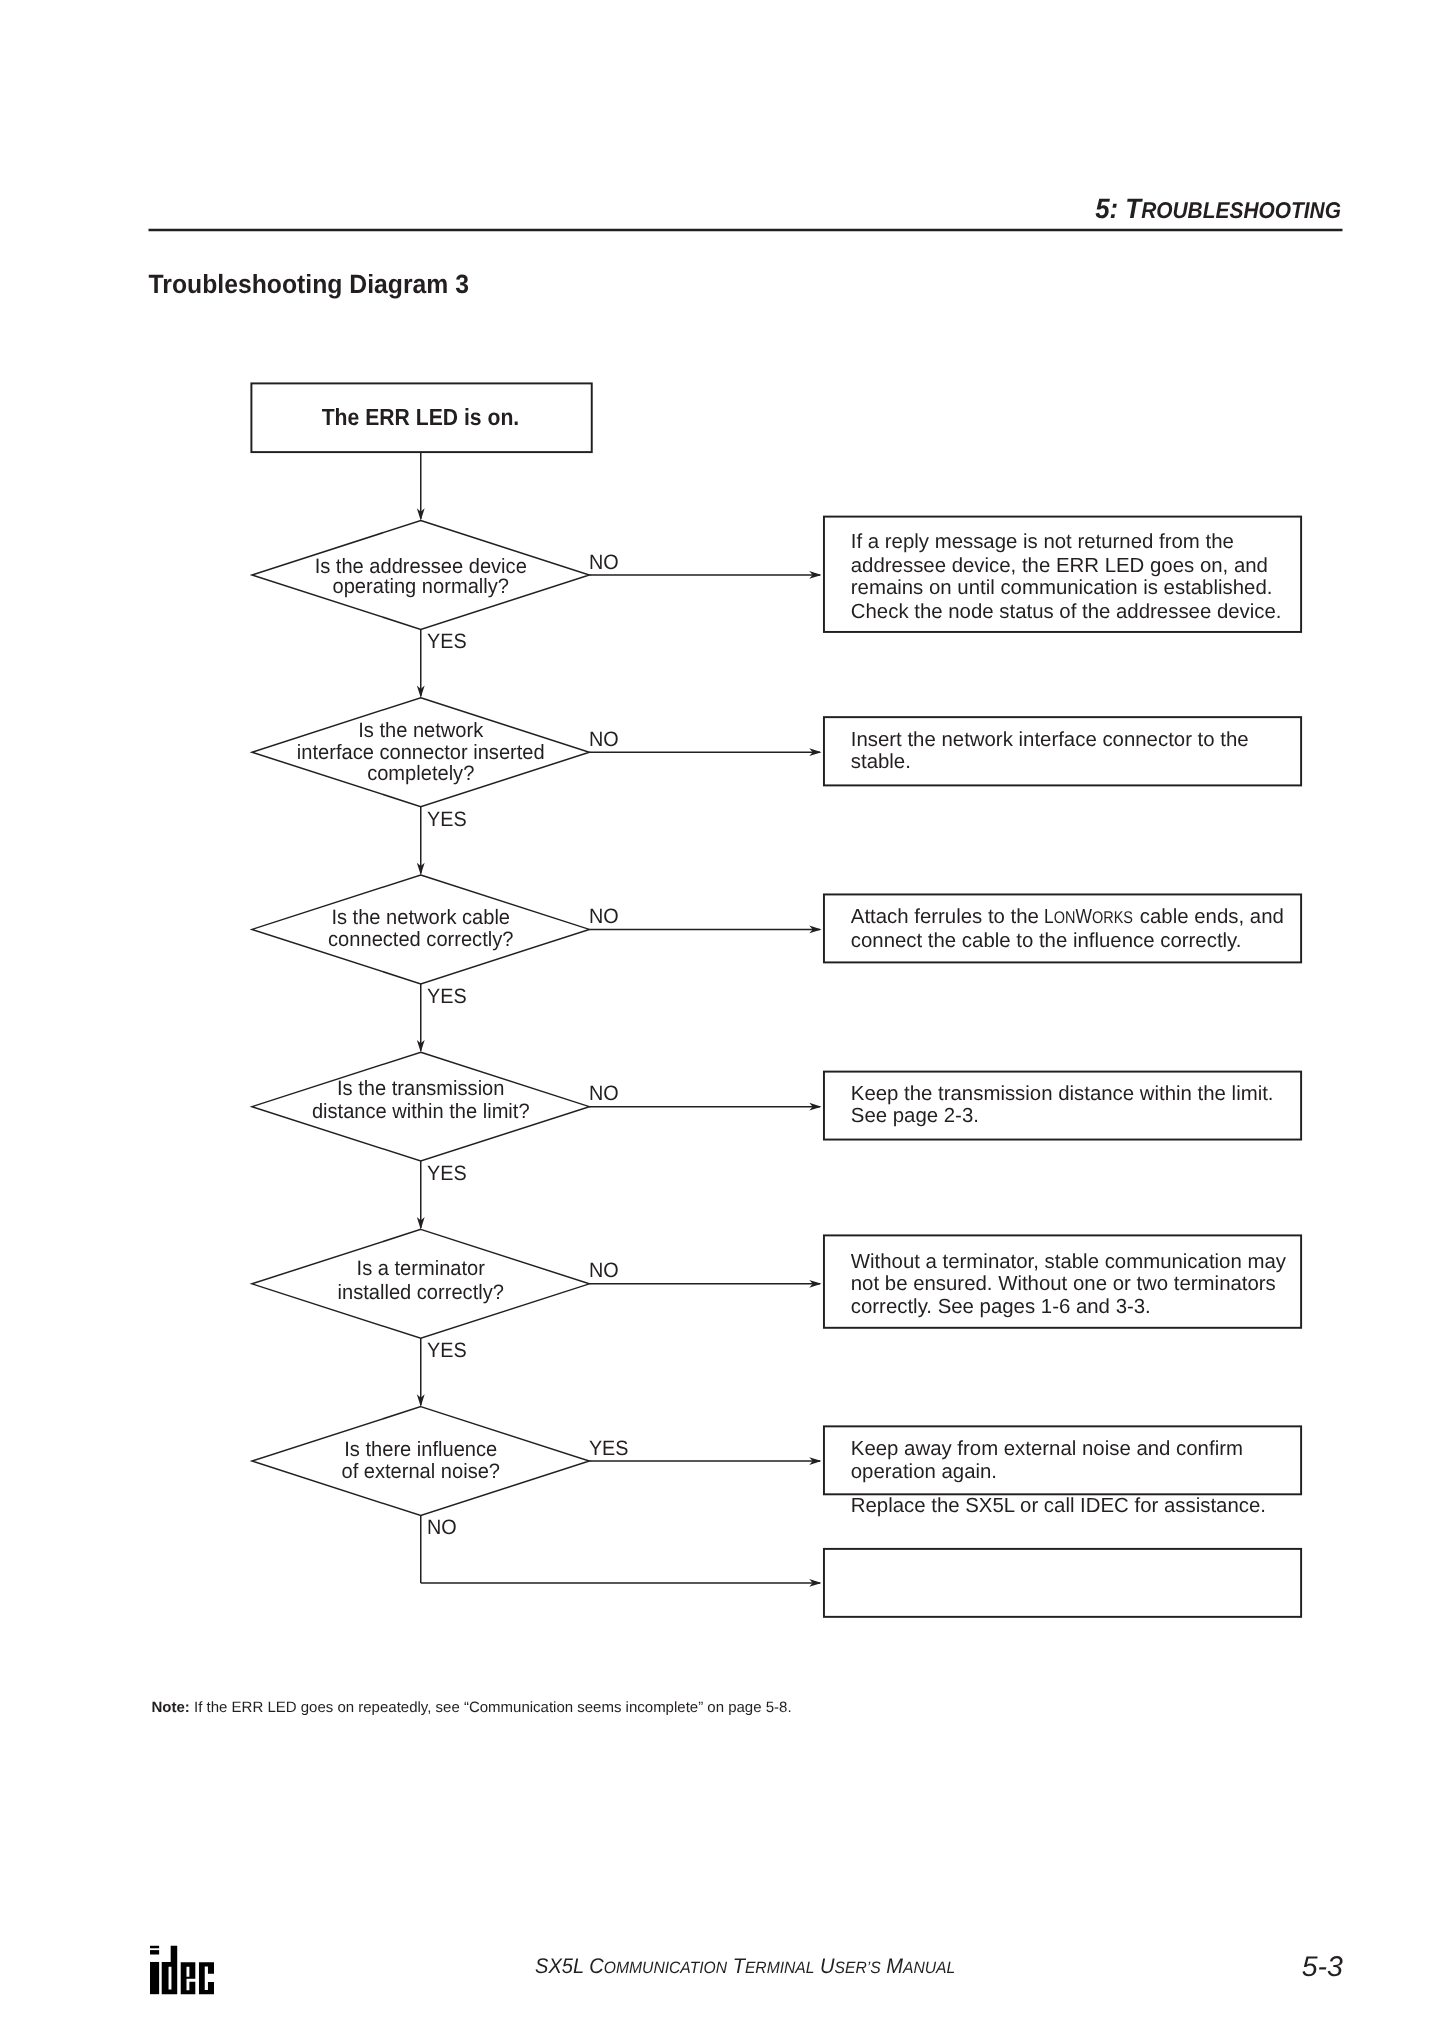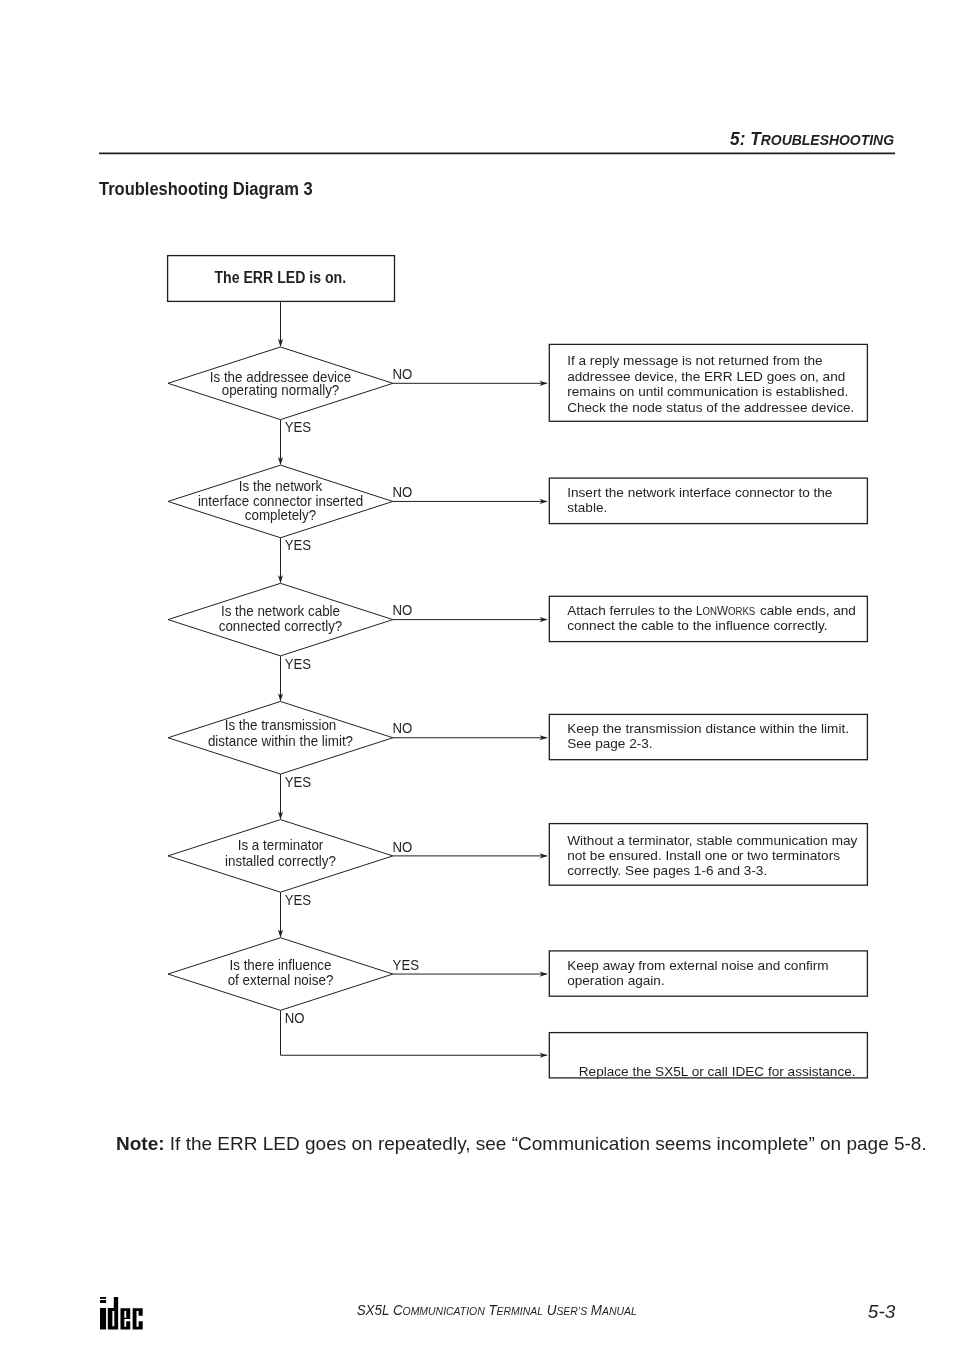--- a/index.html
+++ b/index.html
@@ -36,21 +36,21 @@
   #flow-svg{position:absolute;left:0;top:0;}
   .result-text{
     position:absolute;left:567.2px;width:300px;
     font-size:13.6px;color:#231f20;
   }
   .result-text .rl{display:block;white-space:nowrap;}
   .result-text .sc{font-size:11.3px;}
   .result-text .lw{display:inline-block;transform:scaleX(0.855);transform-origin:left center;width:69.8px;margin-right:-10.1px;}
 
   
-  #note{position:absolute;left:116px;top:1096.4px;font-size:19px;color:#231f20;
+  #note{position:absolute;left:101px;top:1096.4px;font-size:10px;color:#231f20;
     line-height:1;white-space:nowrap;}
   #note b{font-weight:bold;}
 
   
   #footer-logo{position:absolute;left:99.9px;top:1258.8px;line-height:0;}
   #footer-center{position:absolute;left:99px;top:1264.6px;width:795.5px;text-align:center;
     font-style:italic;font-size:14.1px;color:#231f20;line-height:1;white-space:nowrap;
     transform:scaleX(0.949);transform-origin:center top;}
   #footer-center .sc{font-size:11.0px;}
   #footer-page{position:absolute;left:99px;top:1264.2px;width:796.3px;text-align:right;
@@ -152,28 +152,28 @@
       <div class="result-text" style="line-height: 14.85px; top: 565.867px;">
         <span class="rl">Attach ferrules to the <span class="lw">L<span class="sc">ON</span>W<span class="sc">ORKS</span></span> cable ends, and</span>
         <span class="rl">connect the cable to the influence correctly.</span>
       </div>
       <div class="result-text" style="line-height: 14.85px; top: 683.867px;">
         <span class="rl">Keep the transmission distance within the limit.</span>
         <span class="rl">See page 2-3.</span>
       </div>
       <div class="result-text" style="line-height: 14.85px; top: 795.967px;">
         <span class="rl">Without a terminator, stable communication may</span>
-        <span class="rl">not be ensured. Install one or two terminators</span>
+        <span class="rl">not be ensured. Without one or two terminators</span>
         <span class="rl">correctly. See pages 1-6 and 3-3.</span>
       </div>
       <div class="result-text" style="line-height: 14.85px; top: 920.867px;">
         <span class="rl">Keep away from external noise and confirm</span>
         <span class="rl">operation again.</span>
       </div>
-      <div class="result-text" style="line-height: 14.85px; top: 1027px; text-align: center;">
+      <div class="result-text" style="line-height: 14.85px; top: 959px;">
         <span class="rl">Replace the SX5L or call IDEC for assistance.</span>
       </div>
     </div>
 
   <div id="note"><b>Note:</b> <span>If the ERR LED goes on repeatedly, see “Communication seems incomplete” on page 5-8.</span></div>
 
   <div id="footer-logo" aria-label="idec"><svg width="43.6" height="33.5" viewBox="0 0 43 33">
         <g fill="#000000">
           <rect x="0" y="0" width="6.0" height="1.8"></rect>
           <rect x="0" y="3.0" width="6.0" height="2.9"></rect>

